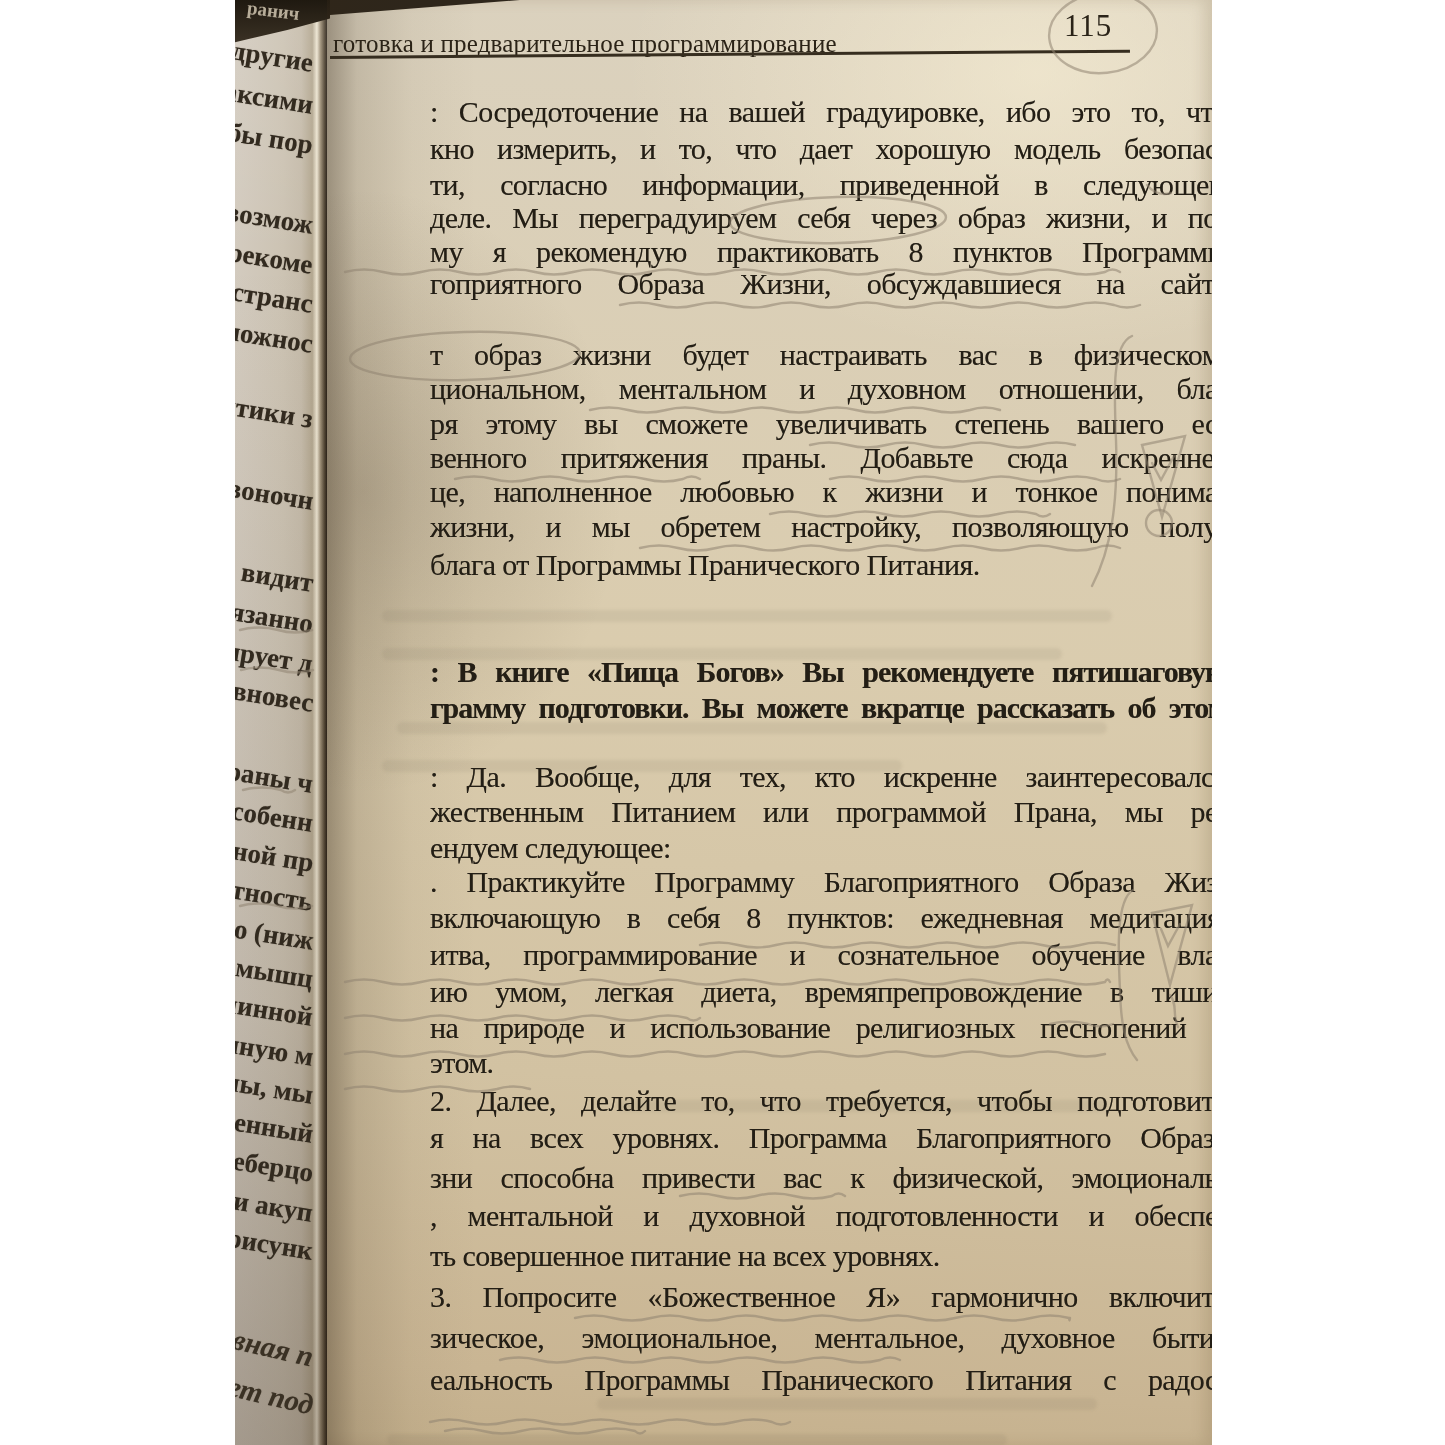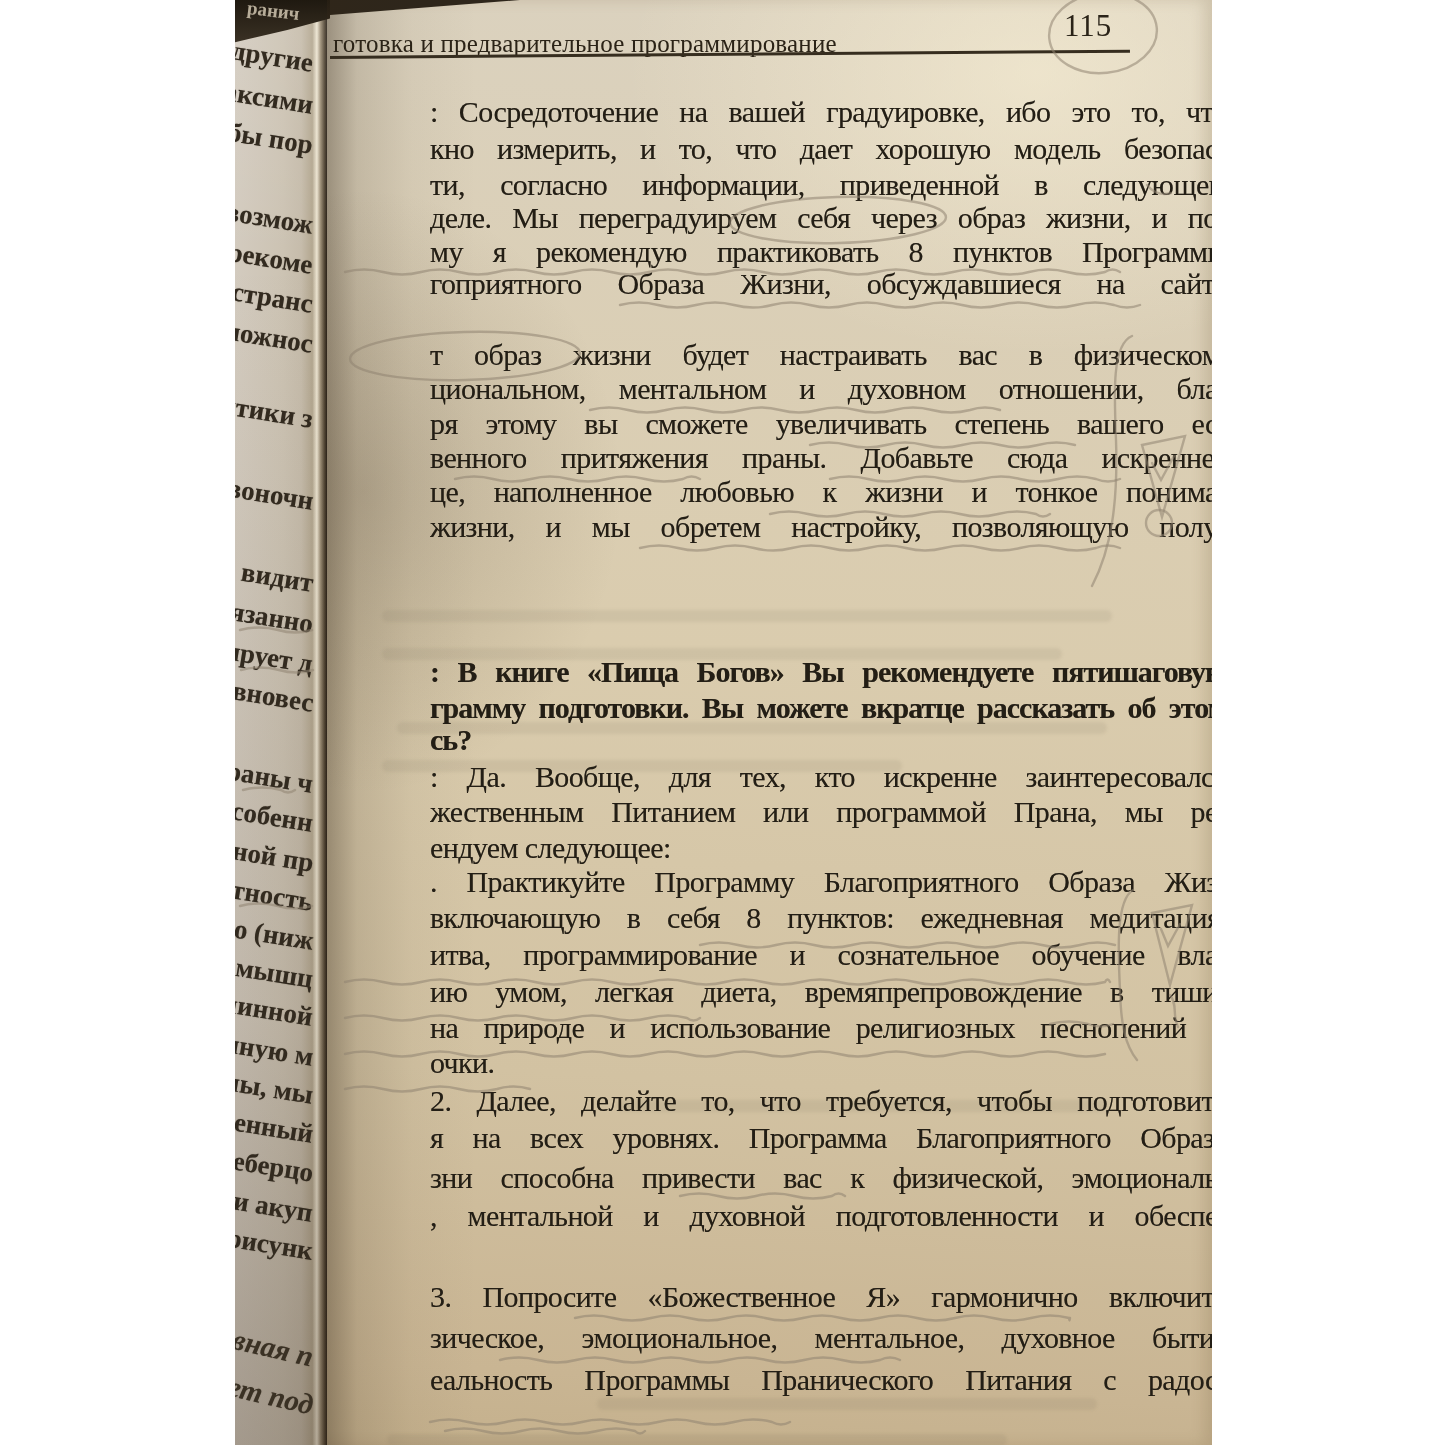--- a/index.html
+++ b/index.html
@@ -103,36 +103,37 @@
         <div class="ln j" style="top: 167px;">ти, согласно информации, приведенной в следующем</div>
         <div class="ln j" style="top: 200px;">деле. Мы переградуируем себя через образ жизни, и по-</div>
         <div class="ln j" style="top: 234px;">му я рекомендую практиковать 8 пунктов Программы</div>
         <div class="ln j" style="top: 266px;">гоприятного Образа Жизни, обсуждавшиеся на сайте</div>
         <div class="ln j" style="top: 337px;">т образ жизни будет настраивать вас в физическом,</div>
         <div class="ln j" style="top: 371px;">циональном, ментальном и духовном отношении, бла-</div>
         <div class="ln j" style="top: 406px;">ря этому вы сможете увеличивать степень вашего ес-</div>
         <div class="ln j" style="top: 440px;">венного притяжения праны. Добавьте сюда искреннее</div>
         <div class="ln j" style="top: 474px;">це, наполненное любовью к жизни и тонкое понима-</div>
         <div class="ln j" style="top: 509px;">жизни, и мы обретем настройку, позволяющую полу-</div>
+        <div class="ln" style="top: 547px;">блага от Программы Пранического Питания.</div>
         <div class="ln j b" style="top: 654px;">: В книге «Пища Богов» Вы рекомендуете пятишаговую</div>
         <div class="ln j b" style="top: 690px;">грамму подготовки. Вы можете вкратце рассказать об этом</div>
-        <div class="ln b" style="top: 722px;">сь?</div>
         <div class="ln j" style="top: 759px;">: Да. Вообще, для тех, кто искренне заинтересовался</div>
         <div class="ln j" style="top: 794px;">жественным Питанием или программой Прана, мы ре-</div>
         <div class="ln" style="top: 830px;">ендуем следующее:</div>
         <div class="ln j" style="top: 864px;">. Практикуйте Программу Благоприятного Образа Жиз-</div>
         <div class="ln j" style="top: 900px;">включающую в себя 8 пунктов: ежедневная медитация,</div>
         <div class="ln j" style="top: 937px;">итва, программирование и сознательное обучение вла-</div>
         <div class="ln j" style="top: 974px;">ию умом, легкая диета, времяпрепровождение в тиши-</div>
         <div class="ln j" style="top: 1010px;">на природе и использование религиозных песнопений и</div>
-        <div class="ln" style="top: 1045px;">очки.</div>
+        <div class="ln" style="top: 1045px;">этом.</div>
         <div class="ln j" style="top: 1083px;">2. Далее, делайте то, что требуется, чтобы подготовить</div>
         <div class="ln j" style="top: 1120px;">я на всех уровнях. Программа Благоприятного Образа</div>
         <div class="ln j" style="top: 1160px;">зни способна привести вас к физической, эмоциональ-</div>
         <div class="ln j" style="top: 1198px;">, ментальной и духовной подготовленности и обеспе-</div>
+        <div class="ln" style="top: 1238px;">ть совершенное питание на всех уровнях.</div>
         <div class="ln j" style="top: 1279px;">3. Попросите «Божественное Я» гармонично включить</div>
         <div class="ln j" style="top: 1320px;">зическое, эмоциональное, ментальное, духовное бытие</div>
         <div class="ln j" style="top: 1362px;">еальность Программы Пранического Питания с радос-</div>
       </div>
   </div>
 
   <svg class="pencil" width="977" height="1445" viewBox="0 0 977 1445">
     <ellipse cx="868" cy="33" rx="54" ry="40" transform="rotate(-6 868 33)"></ellipse>
     <path d="M 912,185 q 10,12 24,8"></path>
     <ellipse cx="603" cy="220" rx="108" ry="23" transform="rotate(-1.5 603 220)"></ellipse>

